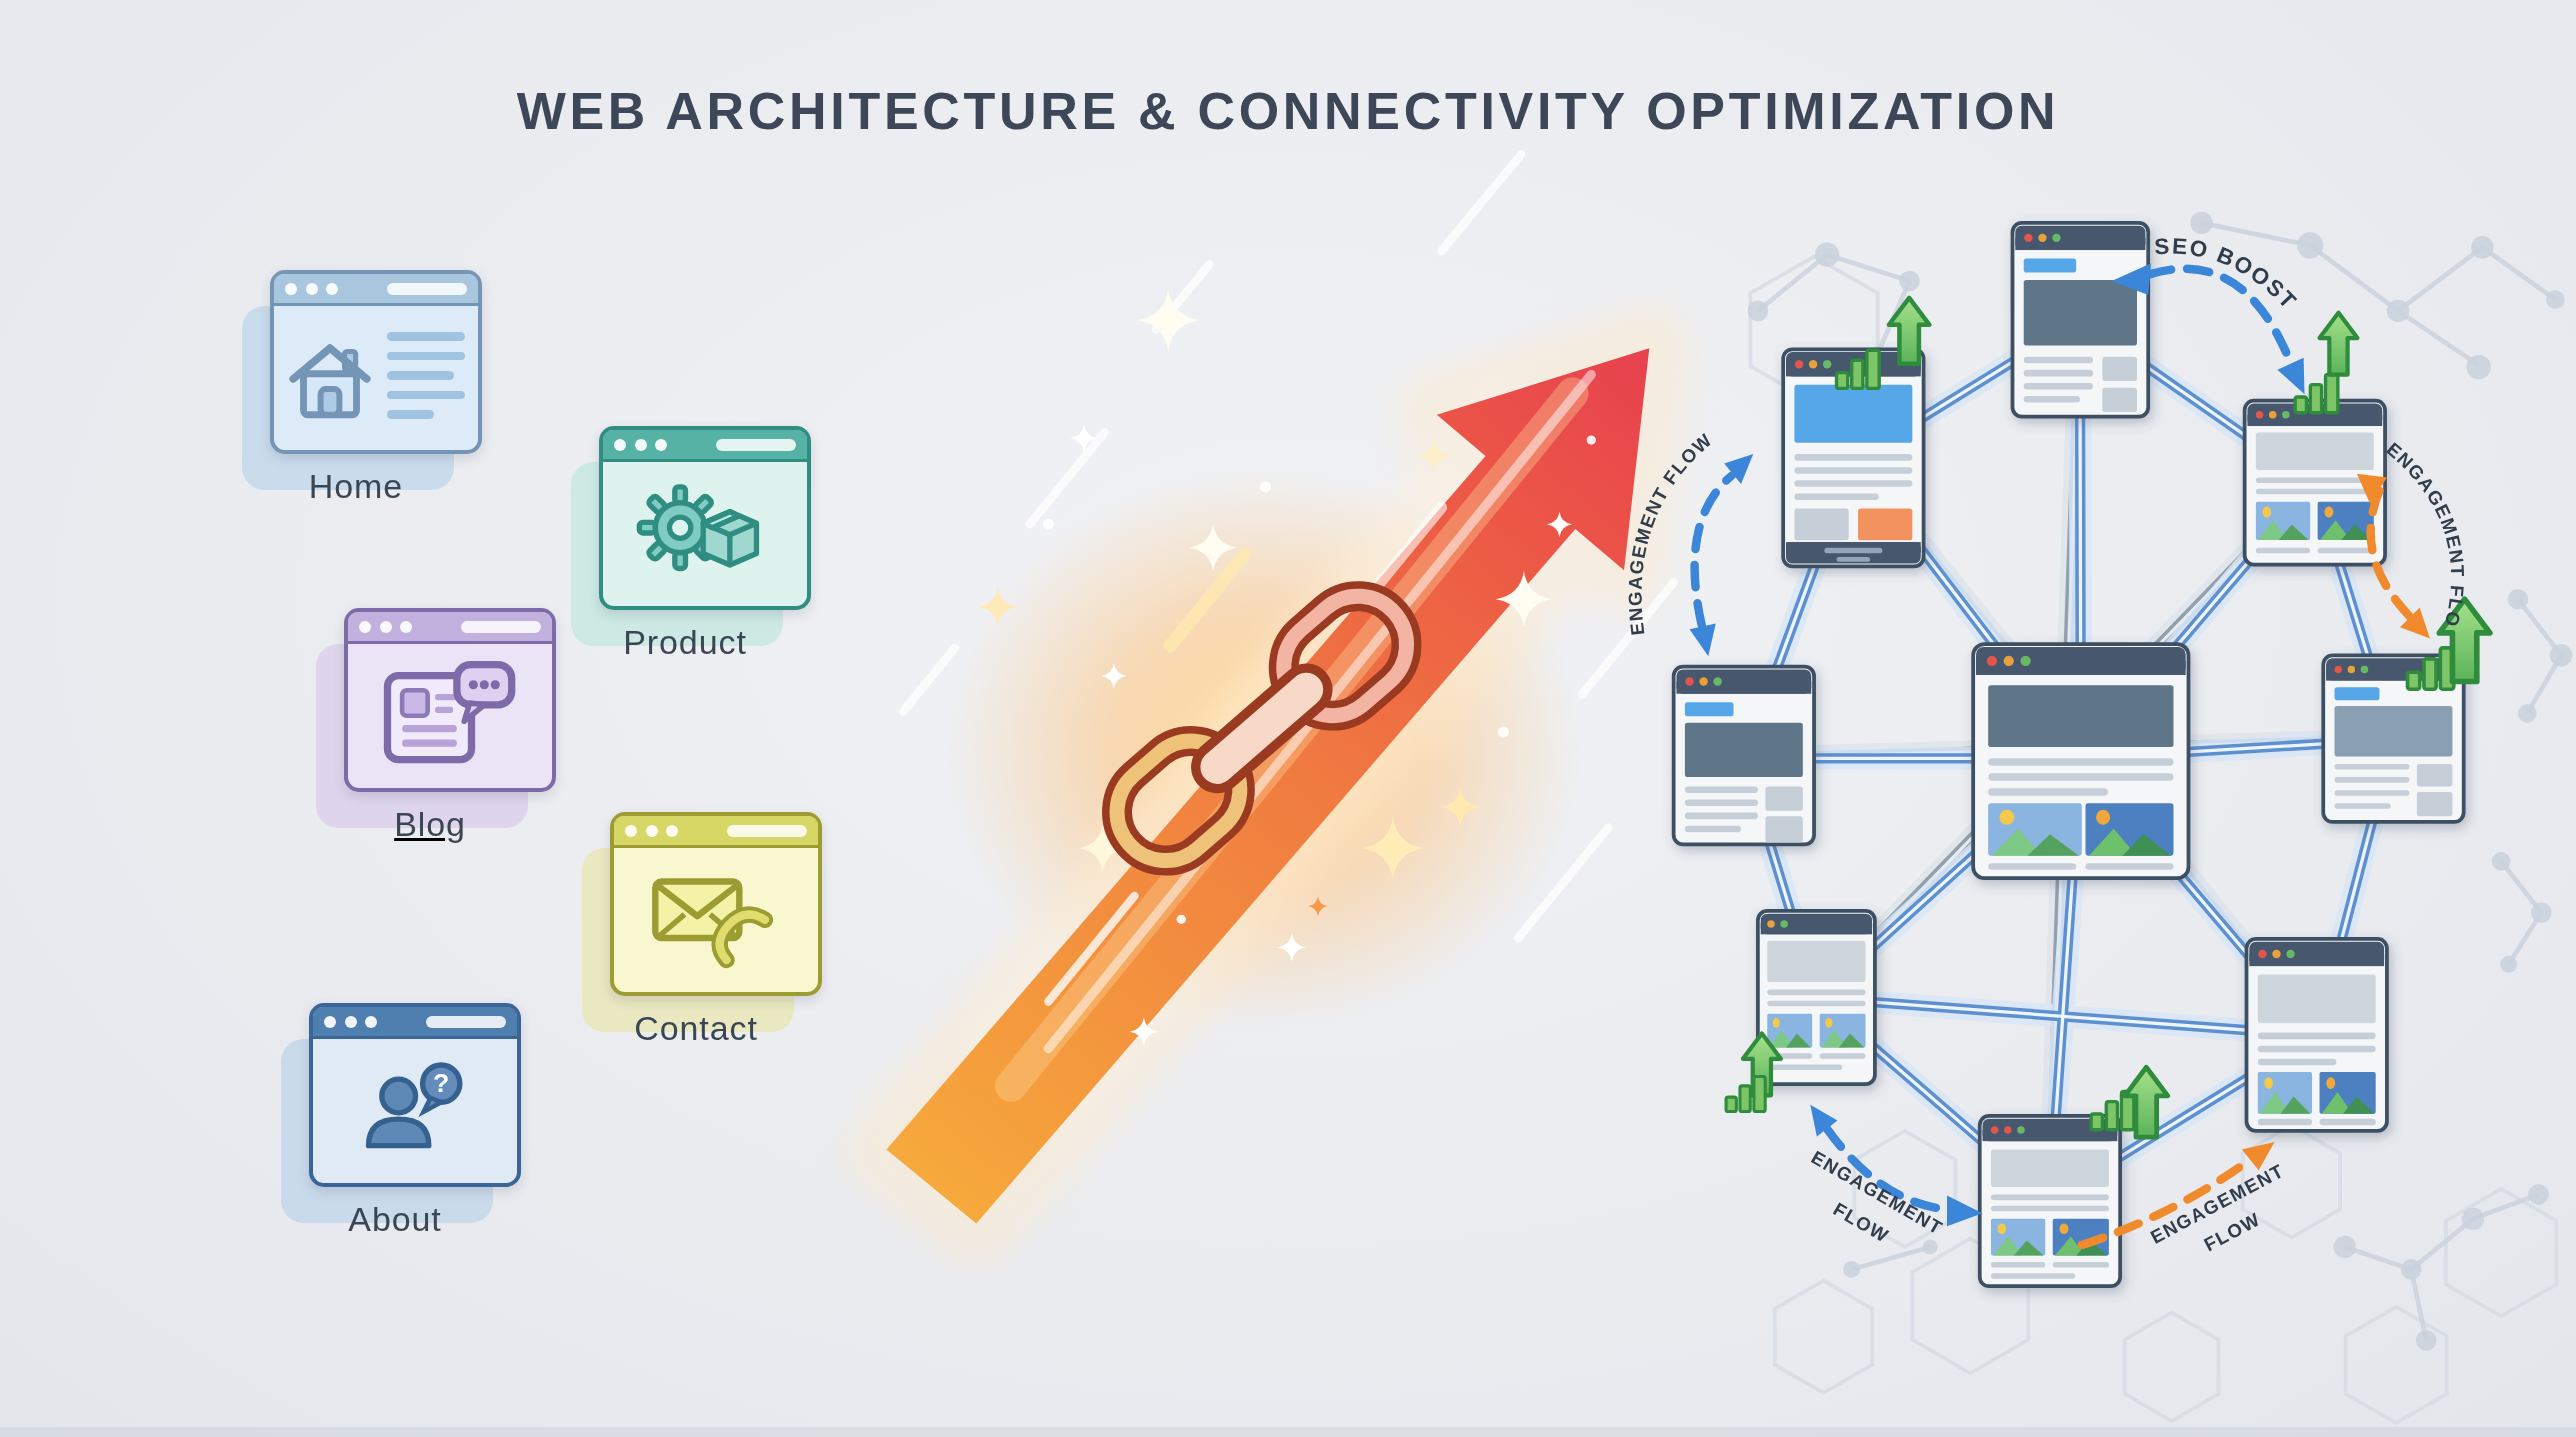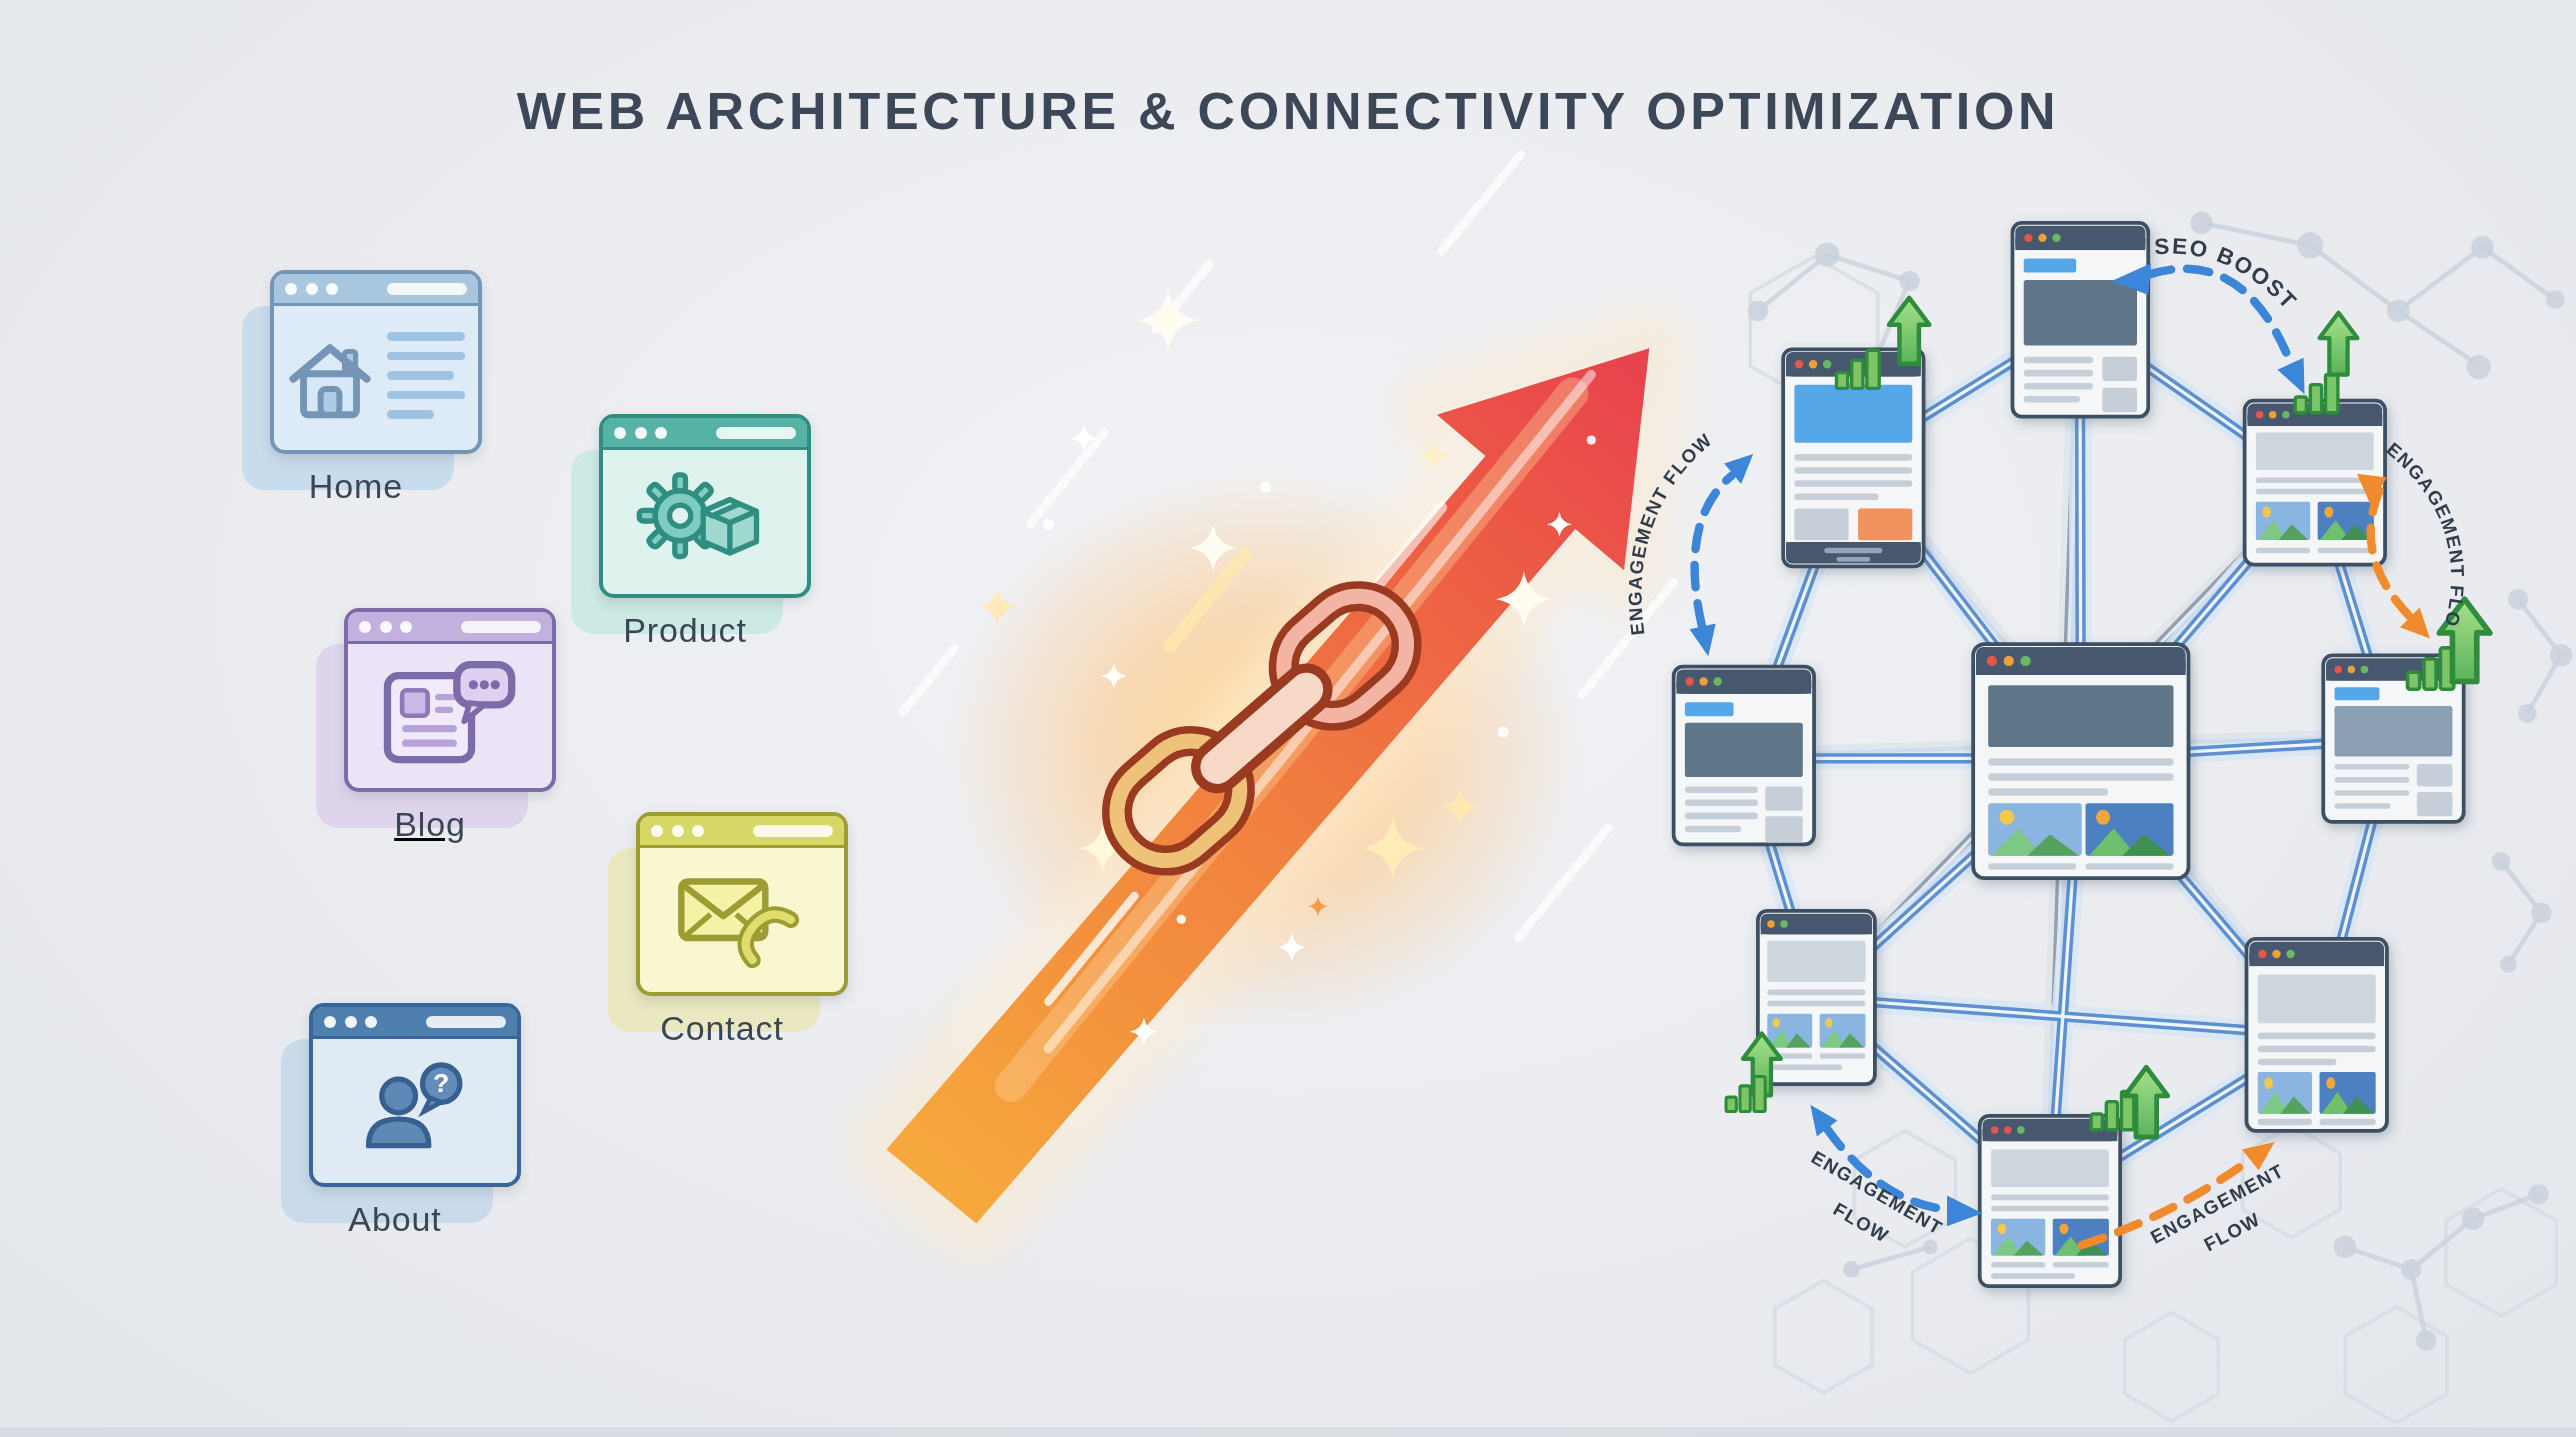--- a/index.html
+++ b/index.html
@@ -17,24 +17,24 @@
   .card-window{position:relative;z-index:1;width:212px;height:184px;box-sizing:border-box;
     border:4.7px solid var(--border);border-radius:15px;background:var(--body);
     box-shadow:0 4.7px 11.2px rgba(60,70,90,.16);}
   .card-header{height:32px;background:var(--head);border-bottom:3.7px solid var(--border);
     border-radius:9.4px 9.4px 0 0;display:flex;align-items:center;padding:0 11.2px;gap:8.4px;box-sizing:border-box;}
   .chd{width:12px;height:12px;border-radius:50%;background:rgba(255,255,255,.92);}
   .chpill{margin-left:auto;width:44%;height:12px;border-radius:7.5px;background:rgba(255,255,255,.85);}
   .card-body{display:flex;align-items:center;justify-content:center;gap:9.4px;height:139px;padding:3.7px 9.4px;box-sizing:border-box;}
   .card-label{position:relative;z-index:1;margin-top:13px;text-align:center;font-size:34px;font-weight:500;color:#3b4654;letter-spacing:0.9px;}
   .card-home{left:270px;top:270px;--border:#7495b5;--head:#a9c6df;--body:#ddeaf8;--shadow:#c9dcec;}
-  .card-product{left:599px;top:414px;--border:#2f8d82;--head:#57b2a6;--body:#def3ee;--shadow:#cde9e3;}
+  .card-product{left:599px;top:426px;--border:#2f8d82;--head:#57b2a6;--body:#def3ee;--shadow:#cde9e3;}
   .card-blog{left:344px;top:608px;text-decoration:underline;--border:#7d6aa8;--head:#c2b1de;--body:#ebe3f6;--shadow:#ded5ec;}
   .card-email{left:124px;top:705px;--border:#c0564a;--head:#e18a76;--body:#fbe7dc;--shadow:#edd4ca;}
-  .card-contact{left:636px;top:812px;--border:#9c9c33;--head:#d7d765;--body:#f8f7cf;--shadow:#e9e8c0;}
+  .card-contact{left:610px;top:812px;--border:#9c9c33;--head:#d7d765;--body:#f8f7cf;--shadow:#e9e8c0;}
   .card-about{left:309px;top:1003px;--border:#3a659a;--head:#4f7fae;--body:#dfeaf5;--shadow:#c9daea;}
   .hlines{display:flex;flex-direction:column;gap:11.2px;flex:1;padding-right:3.7px;}
   .hline{height:8.4px;border-radius:4.7px;background:#9fc3e0;}
   .hline:nth-child(3){width:86%;} .hline:nth-child(5){width:60%;}
 
   
   .eh{stroke:#d9e6f6;stroke-width:24;fill:none;opacity:.85;}
   .em{stroke:#5d90d0;stroke-width:11;fill:none;}
   .ec{stroke:#eef4fb;stroke-width:3.5;fill:none;}
   .gh{stroke:#e0e4ea;stroke-width:24;fill:none;opacity:.9;}

